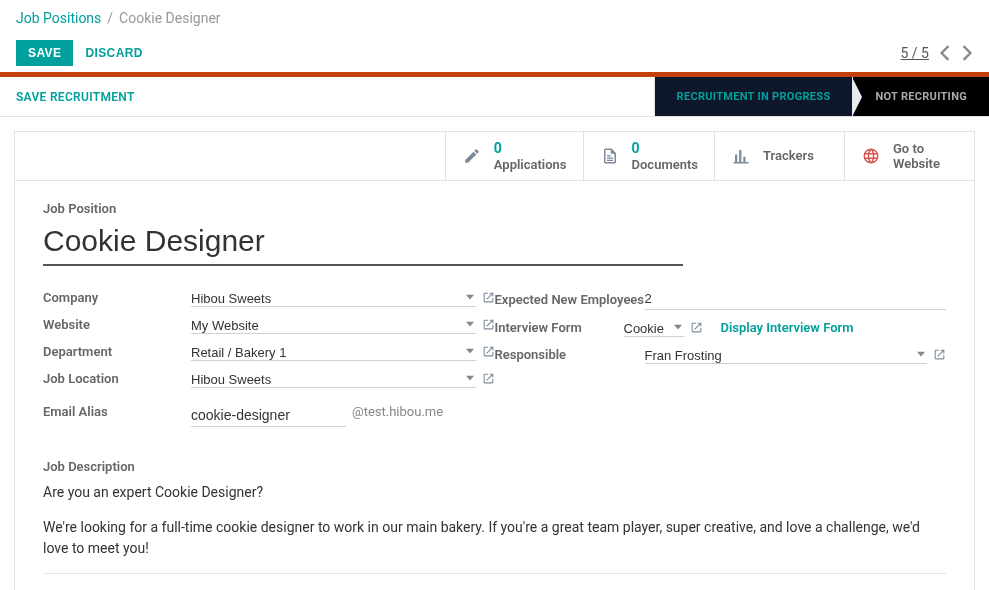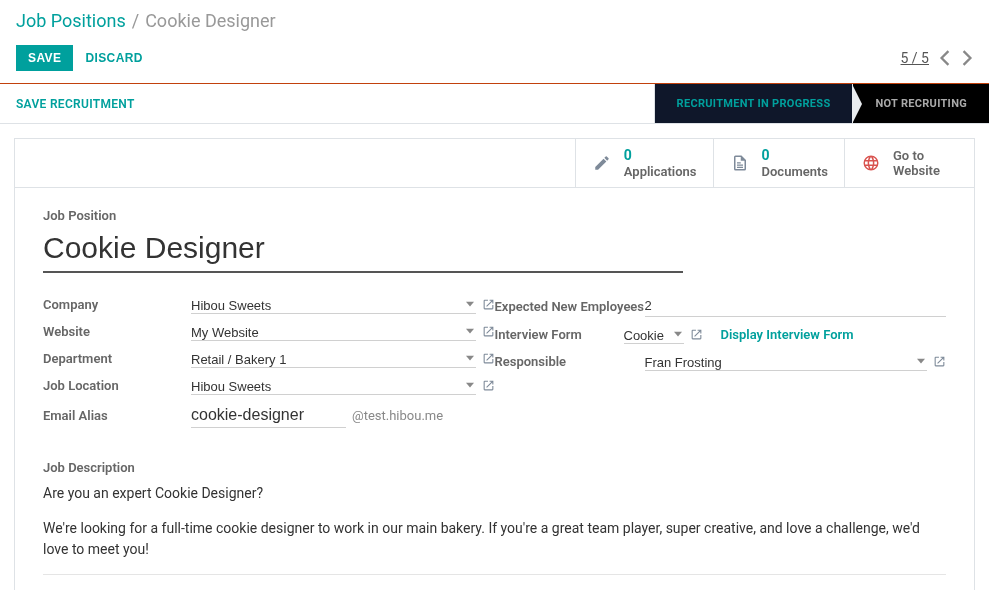--- a/index.html
+++ b/index.html
@@ -7,29 +7,29 @@
       font-family: -apple-system, BlinkMacSystemFont, "Segoe UI", Roboto, "Helvetica Neue", Arial, sans-serif;
       font-size: 13px;
       color: #4c4c4c;
       background: #fff;
       width: 989px;
     }
     .header-row {
       display: flex;
       align-items: center;
       padding: 10px 16px 8px;
-      font-size: 18px;
+      font-size: 14px;
     }
     .breadcrumb-link { color: #00A09D; cursor: pointer; }
     .breadcrumb-sep { color: #999; margin: 0 6px; }
     .breadcrumb-current { color: #999; }
     .action-row {
       display: flex;
-      padding: 6px 16px 12px;
-      border-bottom: 1px solid #c2410c;
+      padding: 6px 16px 6px;
+      border-bottom: 5px solid #c2410c;
     }
     .btn-save {
       background: #00A09D; color: #fff; border: none;
       padding: 6px 12px; font-weight: 600; font-size: 12px;
       cursor: pointer; letter-spacing: 0.4px;
     }
     .btn-discard {
       background: none; border: none; color: #00A09D;
       font-weight: 600; font-size: 12px; margin-left: 12px;
       cursor: pointer; letter-spacing: 0.4px;
@@ -101,21 +101,21 @@
       position: absolute; right: 2px; top: 50%;
       transform: translateY(-60%);
       color: #888; pointer-events: none;
     }
     .caret svg { width: 8px; height: 8px; display: block; }
     .ext-link { color: #7e8a99; cursor: pointer; }
     .ext-link svg { width: 13px; height: 13px; display: block; }
     .email-row { display: flex; align-items: center; flex: 1; }
     .email-input {
       width: 155px; border: none; border-bottom: 1px solid #d0d0d0;
-      padding: 3px 0; font-size: 16px; outline: none; color: #333;
+      padding: 3px 0; font-size: 14px; outline: none; color: #333; margin-top: 8px;
     }
     .email-domain { margin-left: 6px; color: #888; font-size: 13px; }
     .plain-input {
       flex: 1; border: none; border-bottom: 1px solid #d0d0d0;
       padding: 3px 0; font-size: 13px; outline: none; color: #333;
     }
     .inline-link { color: #00A09D; font-weight: 600; font-size: 13px; margin-left: 18px; cursor: pointer; white-space: nowrap; }
     .desc-section { margin-top: 24px; }
     .desc-body { margin-top: 8px; color: #333; font-size: 14px; line-height: 1.5; border-bottom: 1px solid #e5e5e5; padding-bottom: 14px; }
     .desc-body p { margin-bottom: 14px; }
@@ -183,20 +183,30 @@
           <svg width="18" height="18" viewBox="0 0 24 24">
               <path d="M14 2H6a2 2 0 0 0-2 2v16a2 2 0 0 0 2 2h12a2 2 0 0 0 2-2V8l-6-6zM6 20V4h7v5h5v11H6zm2-6h8v1.5H8V14zm0 3h8v1.5H8V17zm0-6h5v1.5H8V11z"></path>
             </svg>
         </span>
         <div class="stat-text">
           <span class="stat-num">0</span>
           <span class="stat-label">Documents</span>
         </div>
       </div>
       <div class="stat-btn">
+        <span class="icon">
+          <svg width="18" height="18" viewBox="0 0 24 24">
+              <path d="M4 20h3V10H4v10zm5.5 0h3V4h-3v16zm5.5 0h3v-7h-3v7zM2 22h20v-2H2v2z"></path>
+            </svg>
+        </span>
+        <div class="stat-text">
+          <span class="stat-label">Trackers</span>
+        </div>
+      </div>
+      <div class="stat-btn">
         <span class="icon globe">
           <svg width="18" height="18" viewBox="0 0 24 24">
               <path d="M12 2a10 10 0 1 0 0 20 10 10 0 0 0 0-20zm6.93 6h-2.95a15.7 15.7 0 0 0-1.38-3.56A8.03 8.03 0 0 1 18.93 8zM12 4c.83 1.2 1.48 2.53 1.91 4h-3.82c.43-1.47 1.08-2.8 1.91-4zM4.26 14a8.1 8.1 0 0 1 0-4h3.38a16.6 16.6 0 0 0 0 4H4.26zm.81 2h2.95c.32 1.25.78 2.45 1.38 3.56A8.03 8.03 0 0 1 5.07 16zm2.95-8H5.07a8.03 8.03 0 0 1 4.33-3.56A15.7 15.7 0 0 0 8.02 8zM12 20c-.83-1.2-1.48-2.53-1.91-4h3.82c-.43 1.47-1.08 2.8-1.91 4zm2.34-6H9.66a14.7 14.7 0 0 1 0-4h4.68a14.7 14.7 0 0 1 0 4zm.26 5.56c.6-1.11 1.06-2.31 1.38-3.56h2.95a8.03 8.03 0 0 1-4.33 3.56zM16.36 14a16.6 16.6 0 0 0 0-4h3.38a8.1 8.1 0 0 1 0 4h-3.38z"></path>
             </svg>
         </span>
         <div class="stat-text">
           <span class="stat-label">Go to</span>
           <span class="stat-label">Website</span>
         </div>
       </div>

